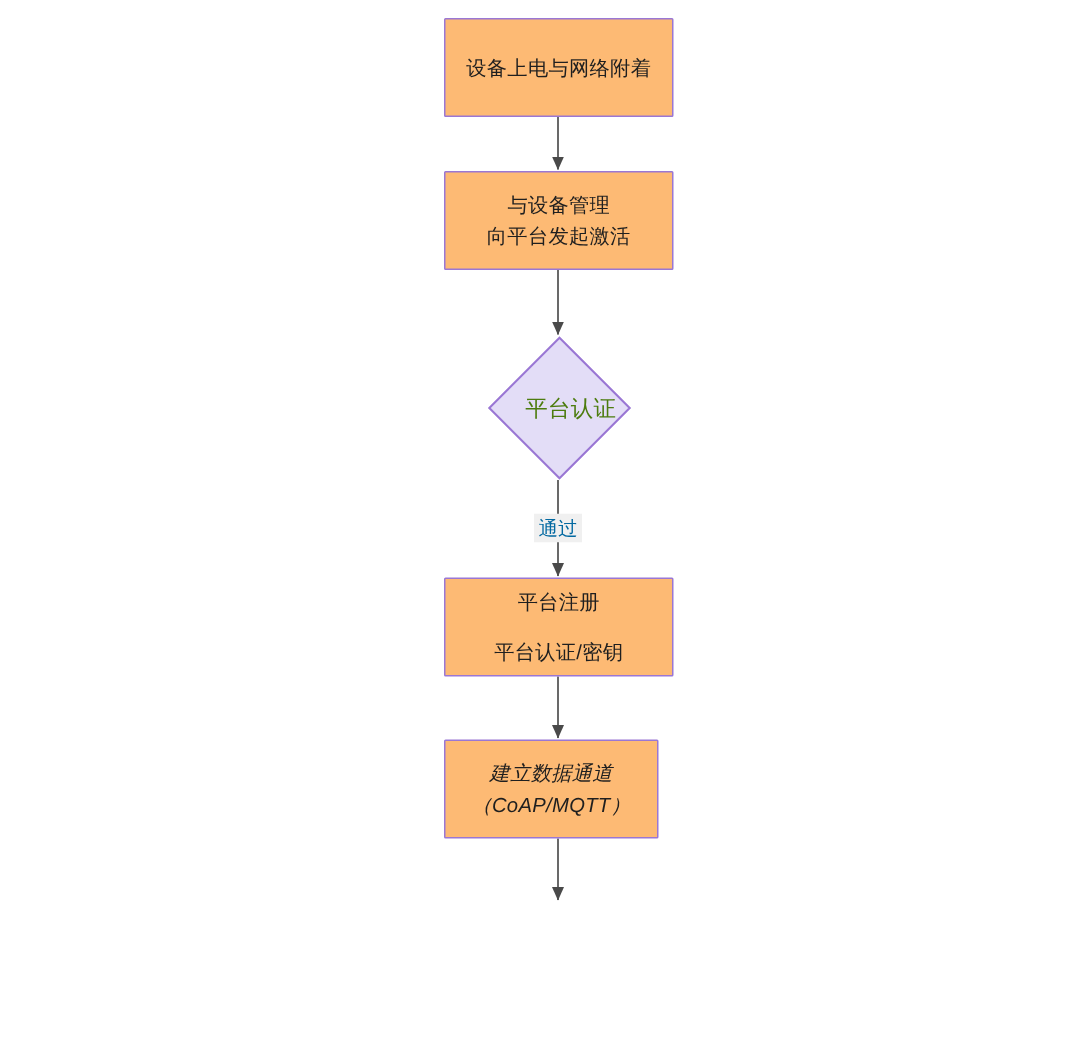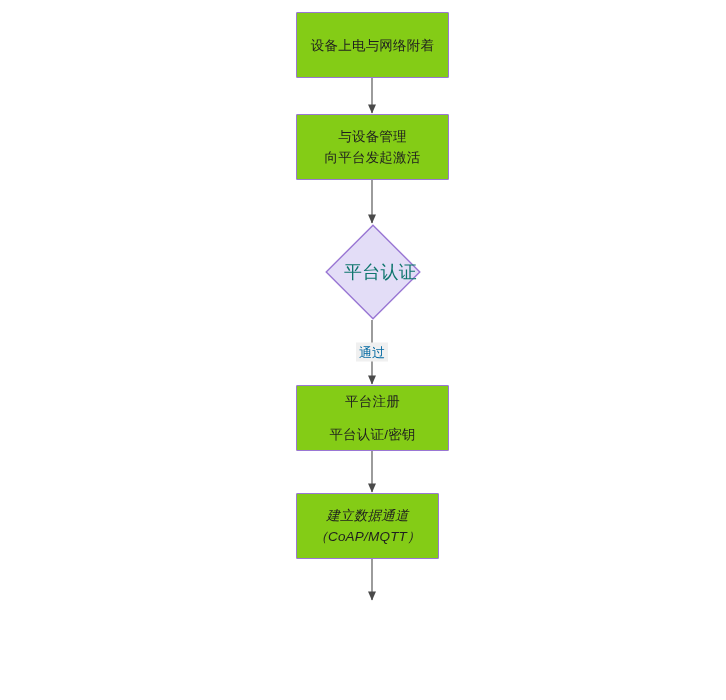--- a/index.html
+++ b/index.html
@@ -38,21 +38,21 @@
     align-items: center;
     justify-content: center;
     text-align: center;
     color: #1f1f1f;
     font-size: 13.5px;
     line-height: 21px;
     letter-spacing: 0.2px;
   }
 
   .node.process {
-    background: #84cc16;
+    background: #fdba74;
     border: 1.4px solid #9a77d4;
     border-radius: 1px;
   }
 
   .node-line {
     display: block;
     white-space: nowrap;
   }
 
   .node.decision {
@@ -62,22 +62,22 @@
   .node.decision .diamond-shape {
     position: absolute;
     left: 0;
     top: 0;
     width: 100%;
     height: 100%;
   }
   .node.decision .decision-text {
     position: relative;
     z-index: 2;
-    color: #0f766e;
-    font-size: 18px;
+    color: #4d7c0f;
+    font-size: 15px;
     line-height: 21px;
     margin-left: 15px;
   }
 
   .edge-label {
     position: absolute;
     background: #f0f0f0;
     color: #0369a1;
     font-size: 13px;
     line-height: 17px;

